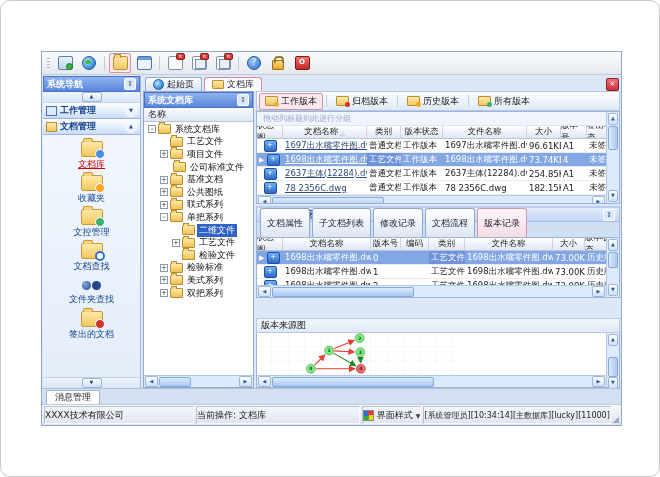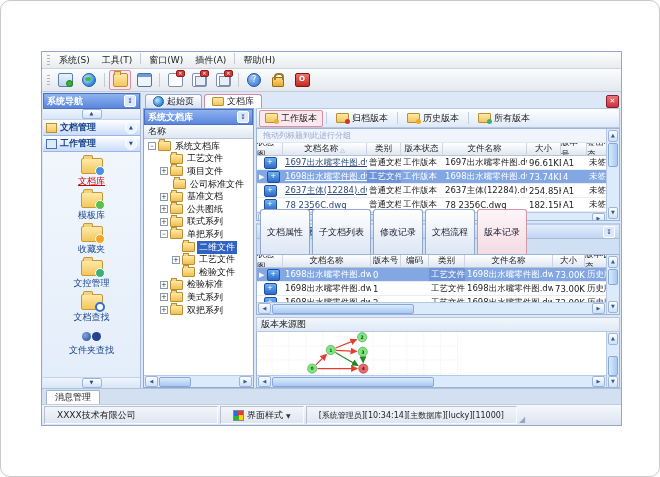--- a/index.html
+++ b/index.html
@@ -122,56 +122,44 @@
   .grow.selected{background:#83a7e3;}
   .grow.selected .gc{color:#fff;}
   .grow.selected .gc.cat{background:#6f93d8;}
   .stico{width:11px;height:10px;background:linear-gradient(#6db1f0,#2f6ac8);border:1px solid #1d4f9e;border-radius:2px;color:#fff;
     font-size:7px;line-height:9px;text-align:center;margin:0 auto;}
   .selmark{color:#223;font-size:7px;margin-right:1px;}
   .grow.selected .selmark{color:#fff;}
   .detailhdr{height:13px;background:linear-gradient(#e3edfb,#c2d5f2);border:1px solid #a8bcd8;border-top:2px solid #b9cdf0;
     color:#15428b;font-weight:bold;display:flex;align-items:center;justify-content:space-between;padding:0 4px;margin-top:2px;flex:0 0 auto;}
   .dtabs{height:15px;background:#cfdff4;border-left:1px solid #a8bcd8;border-right:1px solid #a8bcd8;display:flex;align-items:flex-end;gap:2px;padding-left:3px;flex:0 0 auto;}
-  .dtab{height:12px;padding:16px 6px;border:1px solid #8fa8cc;border-bottom:none;border-radius:3px 3px 0 0;
+  .dtab{height:12px;padding:8px 6px;border:1px solid #8fa8cc;border-bottom:none;border-radius:3px 3px 0 0;
     background:linear-gradient(#ffffff,#dce6f4);display:flex;align-items:center;color:#223;}
   .dtab.active{background:linear-gradient(#fff5f8,#f3dbe4);border-color:#cf9aa8;}
-  .graphhdr{height:13px;background:linear-gradient(#f3f7fd,#dfe9f6);border:1px solid #b9c8dd;display:flex;align-items:center;padding:0 4px;margin-top:2px;flex:0 0 auto;}
+  .graphhdr{height:13px;background:linear-gradient(#f3f7fd,#dfe9f6);border:1px solid #b9c8dd;display:flex;align-items:center;padding:0 4px;margin-top:20px;flex:0 0 auto;}
   .graphblock{flex:1;background:#fff;border:1px solid #9db4d8;border-top:none;display:flex;min-height:0;}
   .graphcols{flex:1;display:flex;flex-direction:column;min-width:0;}
   .graphcanvas{flex:1;overflow:hidden;}
   
   .msgband{height:15px;background:#d3e0f2;border-top:1px solid #b0c2da;display:flex;align-items:flex-end;padding-left:4px;flex:0 0 auto;}
   .msgtab{height:13px;background:#fdfdfd;border:1px solid #a0b4d0;border-bottom:none;border-radius:2px 2px 0 0;
     padding:0 8px;display:flex;align-items:center;color:#223;}
   .statusbar{height:18px;background:linear-gradient(#f5f8fc,#dde4ef);border-top:1px solid #c2ccdb;display:flex;align-items:stretch;gap:2px;padding:1px 2px;flex:0 0 auto;}
-  .scell{border:1px solid;border-color:#b6c0d2 #f8fafc #f8fafc #b6c0d2;display:flex;align-items:center;padding:0 12px;gap:3px;white-space:nowrap;overflow:hidden;}
+  .scell{border:1px solid;border-color:#b6c0d2 #f8fafc #f8fafc #b6c0d2;display:flex;align-items:center;padding:0 0;gap:3px;white-space:nowrap;overflow:hidden;}
   .scell.company{width:148px;flex:0 0 auto;}
   .scell.op{flex:1;min-width:0;}
   .styleico{width:9px;height:9px;background:conic-gradient(#e03a3a 0 25%,#ffd400 25% 50%,#2db52d 50% 75%,#2a6de0 75%);border:1px solid #888;}
   .ddarrow{font-size:6px;color:#334;}
   .scell.session{flex:0 0 auto;font-size:8px;}
   .gripcorner{color:#9aa6ba;font-size:8px;align-self:flex-end;line-height:8px;}
 </style>
 </head>
 <body>
 
 <div class="app">
-  <div class="menubar">
-    <span class="grip"></span>
-    <span id="menu-items" style="display: flex;">
-        <span class="menu-item">系统(S)</span>
-        <span class="menu-item">工具(T)</span>
-        <span class="menu-sep"></span>
-        <span class="menu-item">窗口(W)</span>
-        <span class="menu-item">插件(A)</span>
-        <span class="menu-sep"></span>
-        <span class="menu-item">帮助(H)</span>
-      </span>
-  </div>
   <div class="toolbar">
     <span class="grip"></span>
     <span id="toolbar-items" style="display:flex;align-items:center;">
         <span class="tbtn">
           <span class="tbico i-desktop-icon"></span>
         </span>
         <span class="tbtn">
           <span class="tbico i-globe-icon"></span>
         </span>
         <span class="tsep"></span>
@@ -208,64 +196,64 @@
     <div class="sidebar">
       <div class="panelhdr">
         <span>系统导航</span>
         <span class="hdrbtn">↧</span>
       </div>
       <div class="strip">
         <span class="stripbtn">▲</span>
       </div>
       <div id="sidebar-groups">
           <div class="group">
+            <span class="gicon"></span>
+            <span>工作管理</span>
+            <span class="chev">▼</span>
+          </div>
+          <div class="group">
             <span class="gicon folder"></span>
             <span>文档管理</span>
             <span class="chev">▲</span>
-          </div>
-          <div class="group">
-            <span class="gicon"></span>
-            <span>工作管理</span>
-            <span class="chev">▼</span>
           </div>
         </div>
       <div class="navitems" id="sidebar-items">
           <div class="navitem selected">
             <span class="bfolder">
               <span class="badge b-doc"></span>
             </span>
             <span class="navlabel">文档库</span>
           </div>
           <div class="navitem">
             <span class="bfolder">
-              <span class="badge b-template"></span>
-            </span>
-            <span class="navlabel">模板库</span>
-          </div>
-          <div class="navitem">
-            <span class="bfolder">
               <span class="badge b-star"></span>
             </span>
             <span class="navlabel">收藏夹</span>
           </div>
           <div class="navitem">
             <span class="bfolder">
               <span class="badge b-control"></span>
             </span>
             <span class="navlabel">文控管理</span>
           </div>
           <div class="navitem">
             <span class="bfolder">
               <span class="badge b-search"></span>
             </span>
             <span class="navlabel">文档查找</span>
           </div>
           <div class="navitem">
             <span class="binocs"></span>
             <span class="navlabel">文件夹查找</span>
+          </div>
+          <div class="navitem">
+            <span class="bfolder">
+              <span class="badge b-checkout"></span>
+            </span>
+            <span class="navlabel">签出的文档</span>
           </div>
         </div>
       <div class="strip" style="border-top:1px solid #c2d2e8;border-bottom:none;">
         <span class="stripbtn">▼</span>
       </div>
     </div>
 
     <div class="main">
       <div class="tabrow">
         <span id="content-tabs" style="display:flex;align-items:flex-end;gap:2px;">
@@ -615,20 +603,23 @@
   </div>
   <div class="msgband">
     <span class="msgtab">
       <span>消息管理</span>
     </span>
   </div>
   <div class="statusbar">
     <span class="scell company">
       <span>XXXX技术有限公司</span>
     </span>
+    <span class="scell op">
+      <span>当前操作: 文档库</span>
+    </span>
     <span class="scell">
       <span class="styleico"></span>
       <span>界面样式</span>
       <span class="ddarrow">▼</span>
     </span>
     <span class="scell session">
       <span>[系统管理员][10:34:14][主数据库][lucky][11000]</span>
     </span>
     <span class="gripcorner">◢</span>
   </div>

